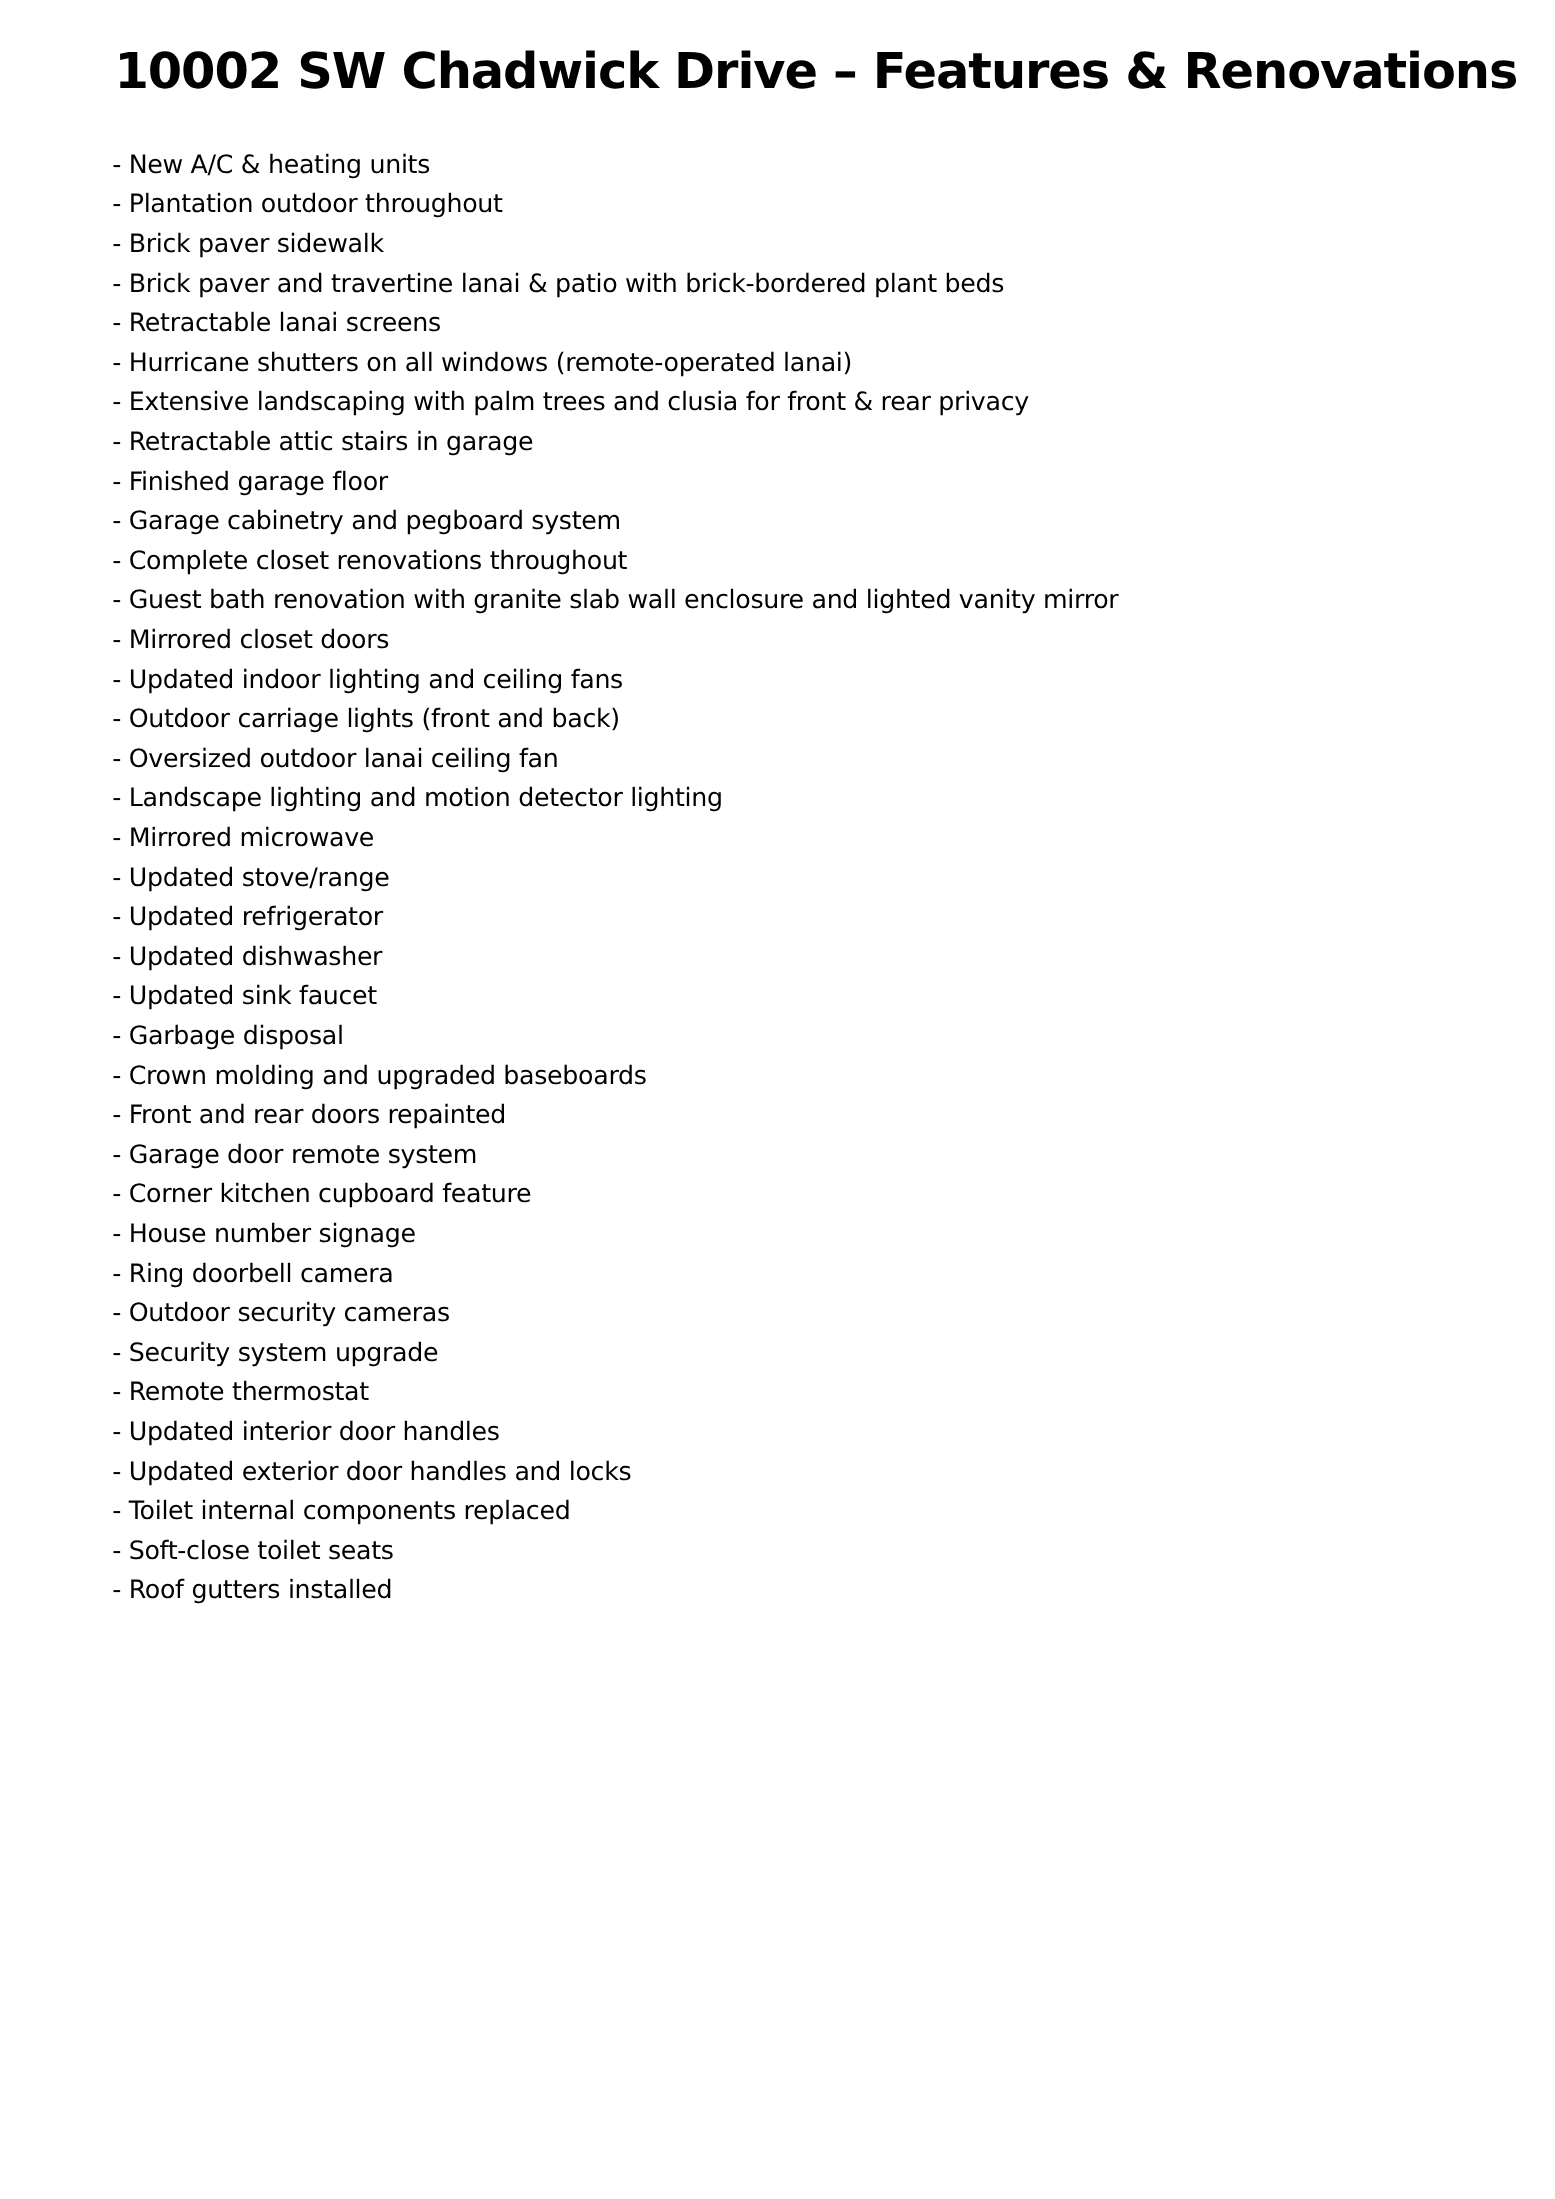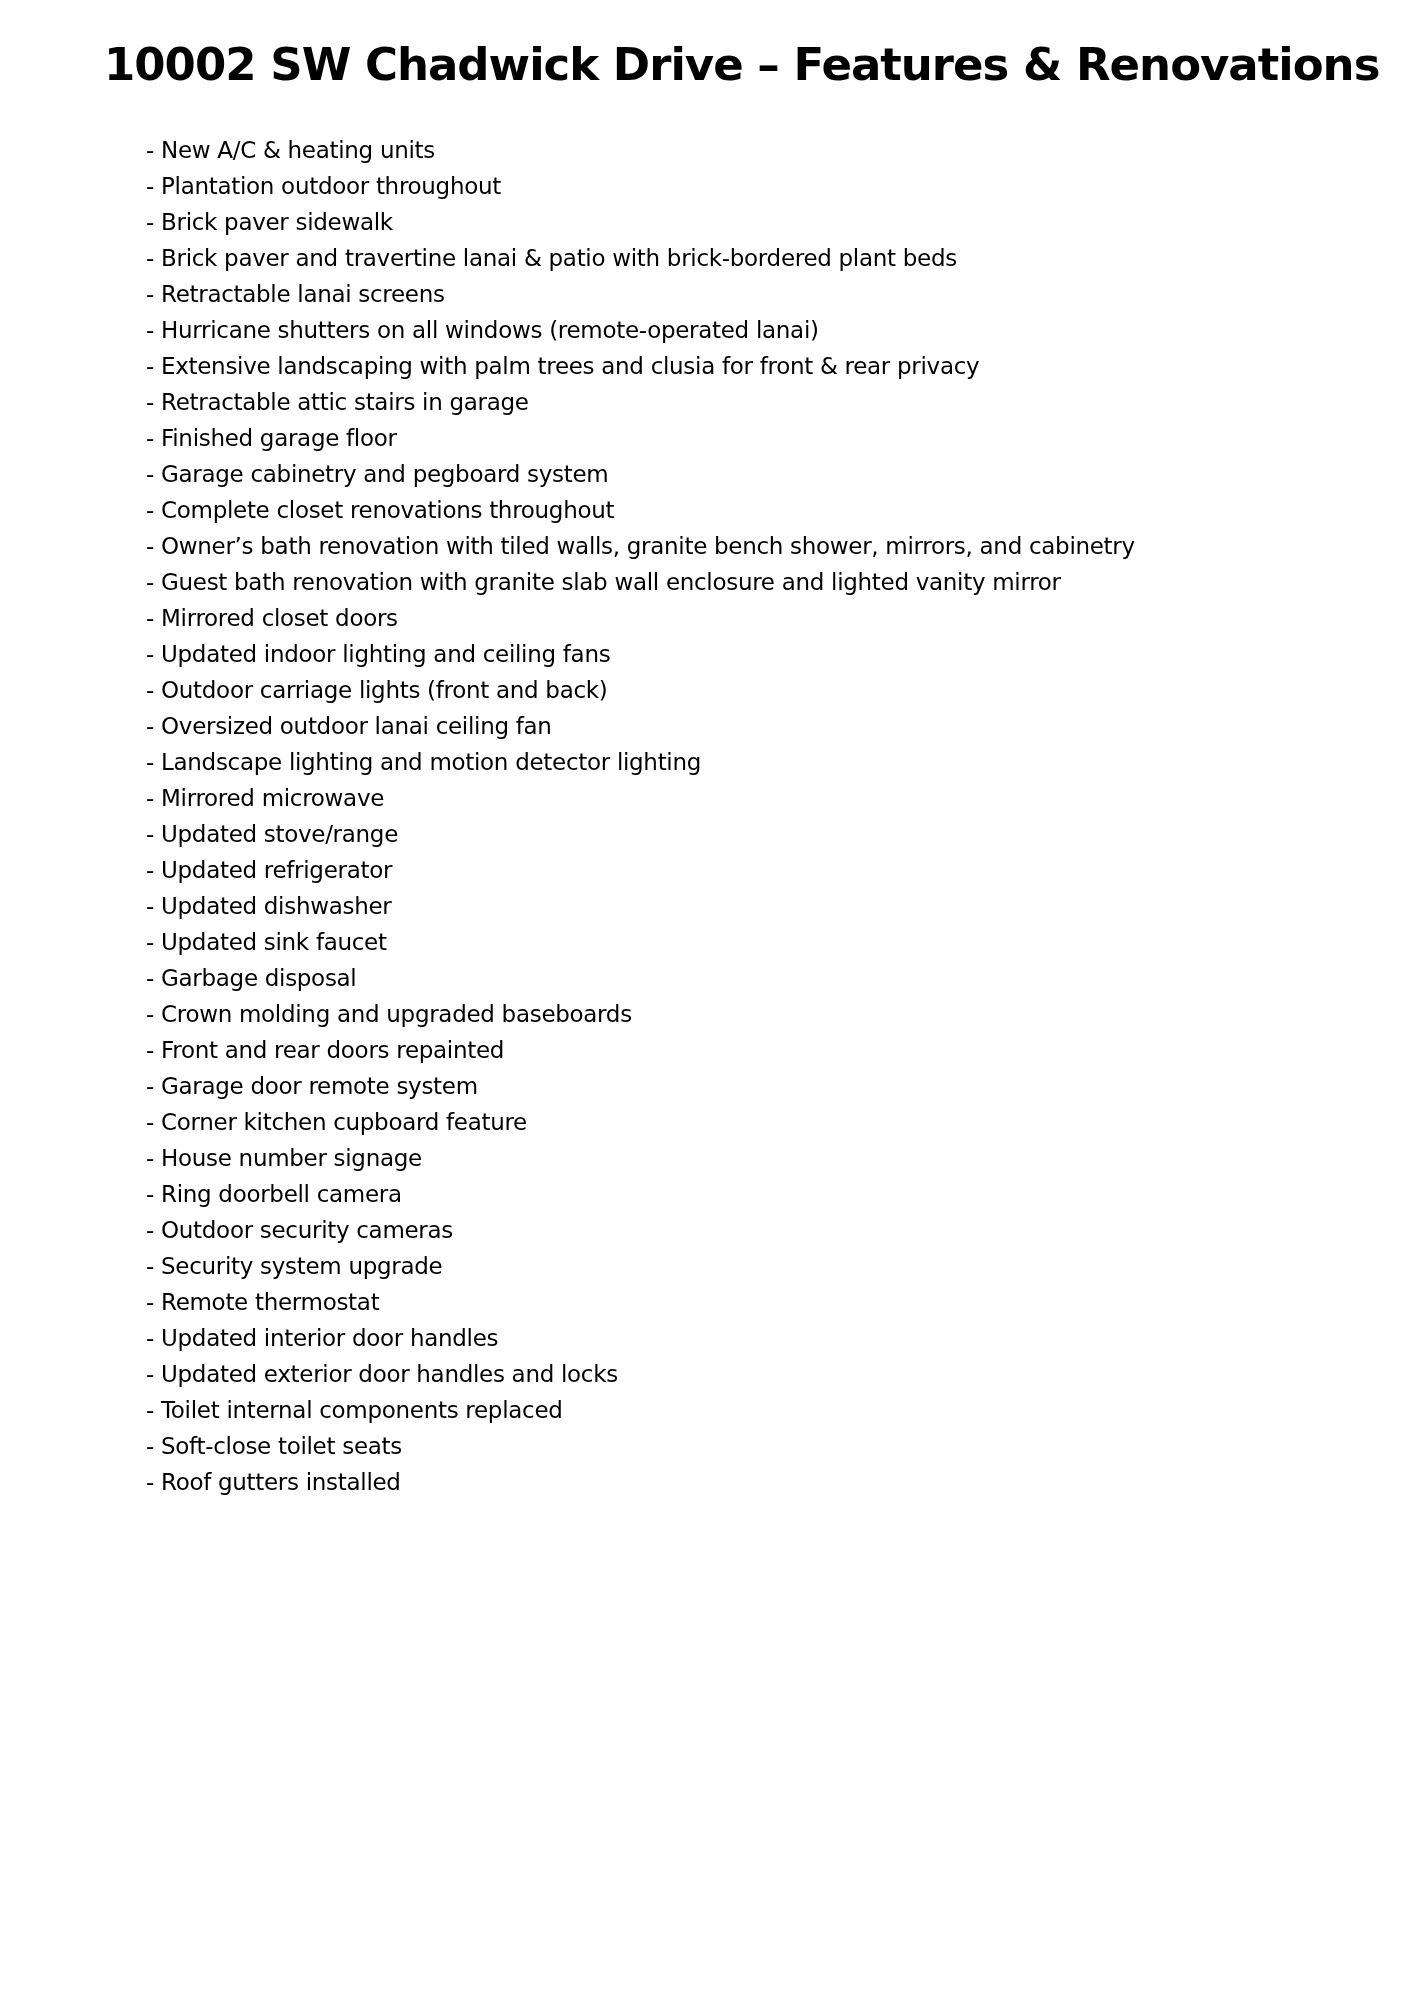--- a/index.html
+++ b/index.html
@@ -35,21 +35,20 @@
     position: absolute;
     left: 102px;
     top: 132px;
     right: 40px;
   }
   .line {
     font-size: 23px;
     line-height: 36px;
     letter-spacing: -0.3px;
     white-space: nowrap;
-    margin-left: 44px;
   }
   .bullet {
     display: inline;
   }
   .text {
     display: inline;
   }
 </style>
 </head>
 <body style="background: rgb(255, 255, 255); color: rgb(0, 0, 0);">
@@ -61,21 +60,20 @@
       <div class="line"><span class="bullet">-</span><span class="text"> Plantation outdoor throughout</span></div>
       <div class="line"><span class="bullet">-</span><span class="text"> Brick paver sidewalk</span></div>
       <div class="line"><span class="bullet">-</span><span class="text"> Brick paver and travertine lanai &amp; patio with brick-bordered plant beds</span></div>
       <div class="line"><span class="bullet">-</span><span class="text"> Retractable lanai screens</span></div>
       <div class="line"><span class="bullet">-</span><span class="text"> Hurricane shutters on all windows (remote-operated lanai)</span></div>
       <div class="line"><span class="bullet">-</span><span class="text"> Extensive landscaping with palm trees and clusia for front &amp; rear privacy</span></div>
       <div class="line"><span class="bullet">-</span><span class="text"> Retractable attic stairs in garage</span></div>
       <div class="line"><span class="bullet">-</span><span class="text"> Finished garage floor</span></div>
       <div class="line"><span class="bullet">-</span><span class="text"> Garage cabinetry and pegboard system</span></div>
       <div class="line"><span class="bullet">-</span><span class="text"> Complete closet renovations throughout</span></div>
-      <div class="line"><span class="bullet">-</span><span class="text"> Owner’s bath renovation with tiled walls, granite bench shower, mirrors, and cabinetry</span></div>
       <div class="line"><span class="bullet">-</span><span class="text"> Guest bath renovation with granite slab wall enclosure and lighted vanity mirror</span></div>
       <div class="line"><span class="bullet">-</span><span class="text"> Mirrored closet doors</span></div>
       <div class="line"><span class="bullet">-</span><span class="text"> Updated indoor lighting and ceiling fans</span></div>
       <div class="line"><span class="bullet">-</span><span class="text"> Outdoor carriage lights (front and back)</span></div>
       <div class="line"><span class="bullet">-</span><span class="text"> Oversized outdoor lanai ceiling fan</span></div>
       <div class="line"><span class="bullet">-</span><span class="text"> Landscape lighting and motion detector lighting</span></div>
       <div class="line"><span class="bullet">-</span><span class="text"> Mirrored microwave</span></div>
       <div class="line"><span class="bullet">-</span><span class="text"> Updated stove/range</span></div>
       <div class="line"><span class="bullet">-</span><span class="text"> Updated refrigerator</span></div>
       <div class="line"><span class="bullet">-</span><span class="text"> Updated dishwasher</span></div>

